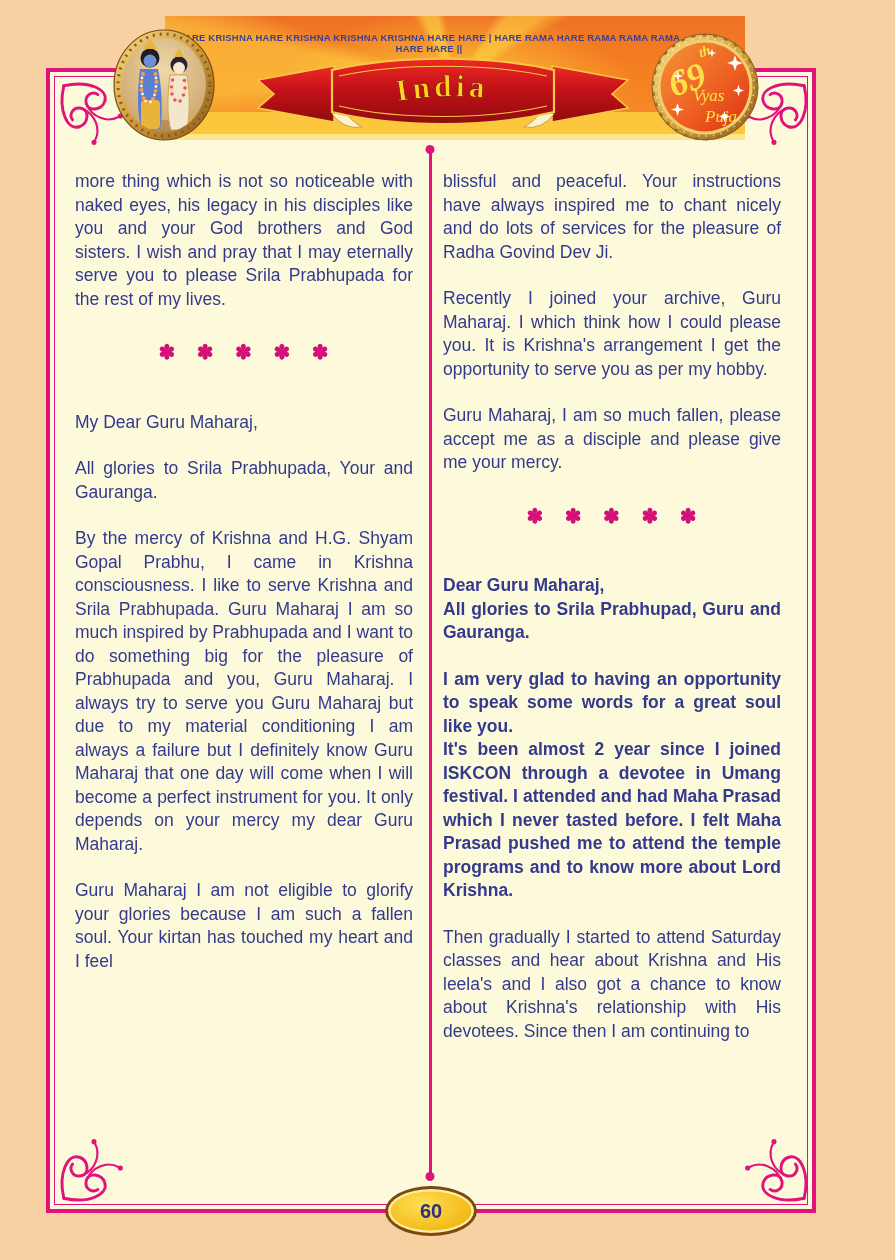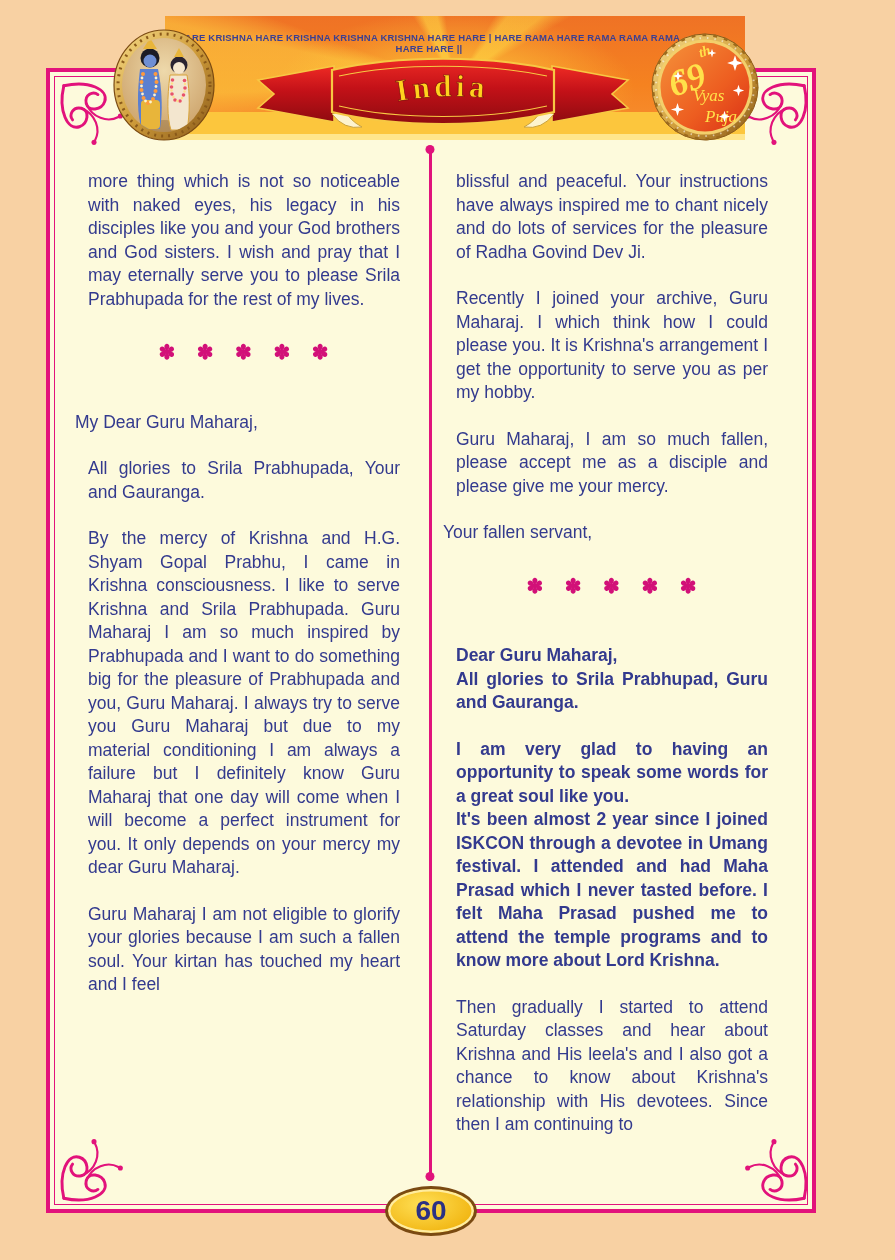--- a/index.html
+++ b/index.html
@@ -43,33 +43,33 @@
   .divider .dot{position:absolute;left:50%;width:9px;height:9px;border-radius:50%;
                 background:#e0127b;transform:translateX(-50%);}
   .divider .dot-top{top:-7px;}
   .divider .dot-bottom{bottom:-7px;}
 
   
   .col{position:absolute;top:170px;width:338px;color:#333a8e;z-index:2;
        font-size:17.5px;line-height:23.5px;text-align:justify;}
   .col-left{left:75px;}
   .col-right{left:443px;}
-  .para{margin:0 13px 23px;}
+  .para{margin:0 0 23px;}
   .sig{margin:0 0 23px;text-align:left;white-space:pre-line;}
   .preline{white-space:pre-line;font-weight:bold;}
   .sep{margin:30px 0 46px;text-align:center;color:#d21078;font-size:20px;
        font-weight:bold;word-spacing:14px;letter-spacing:1px;}
 
   
   .pagenum{position:absolute;left:385px;top:1186px;width:92px;height:50px;z-index:9;
            border:3px solid #7a4a12;border-radius:50%;box-sizing:border-box;
            background:radial-gradient(ellipse at 40% 35%,#ffdf55,#f2b816 70%,#d99d0c);
            box-shadow:inset 0 0 0 2.5px #ffec9e;
            display:flex;align-items:center;justify-content:center;}
-  .pagenum span{font-size:28px;font-weight:bold;color:#2c3184;}
+  .pagenum span{font-size:20px;font-weight:bold;color:#2c3184;}
 
   svg text{font-family:"Liberation Serif",serif;}
 </style>
 </head>
 <body>
 
 <svg width="0" height="0" style="position:absolute">
   <defs>
     <symbol id="flourish" viewBox="0 0 80 80">
       <g fill="none" stroke="#e2127b" stroke-linecap="round">
@@ -249,21 +249,20 @@
     <div class="para sig">My Dear Guru Maharaj,</div>
     <div class="para">All glories to Srila Prabhupada, Your and Gauranga.</div>
     <div class="para">By the mercy of Krishna and H.G. Shyam Gopal Prabhu, I came in Krishna consciousness. I like to serve Krishna and Srila Prabhupada. Guru Maharaj I am so much inspired by Prabhupada and I want to do something big for the pleasure of Prabhupada and you, Guru Maharaj. I always try to serve you Guru Maharaj but due to my material conditioning I am always a failure but I definitely know Guru Maharaj that one day will come when I will become a perfect instrument for you. It only depends on your mercy my dear Guru Maharaj.</div>
     <div class="para">Guru Maharaj I am not eligible to glorify your glories because I am such a fallen soul. Your kirtan has touched my heart and I feel</div>
   </div>
 
   <div class="col col-right">
     <div class="para">blissful and peaceful. Your instructions have always inspired me to chant nicely and do lots of services for the pleasure of Radha Govind Dev Ji.</div>
     <div class="para">Recently I joined your archive, Guru Maharaj. I which think how I could please you.  It is Krishna's arrangement I get the opportunity to serve you as per my hobby.</div>
     <div class="para">Guru Maharaj, I am so much fallen, please accept me as a disciple and please give me your mercy.</div>
-    <div class="para sig">Your fallen servant,</div>
     <div class="sep">✽ ✽ ✽ ✽ ✽</div>
     <div class="para preline">Dear Guru Maharaj,
 All glories to Srila Prabhupad, Guru and Gauranga.</div>
     <div class="para preline">I am very glad to having an opportunity to speak some words for a great soul like you.
 It's been almost 2 year since I joined ISKCON through a devotee in Umang festival. I attended and had Maha Prasad which I never tasted before. I felt Maha Prasad pushed me to attend the temple programs and to know more about Lord Krishna.</div>
     <div class="para">Then gradually I started to attend Saturday classes and hear about Krishna and His leela's and I also got a chance to know about Krishna's relationship with His devotees. Since then I am continuing to</div>
   </div>
 
   <div class="pagenum">
     <span>60</span>

